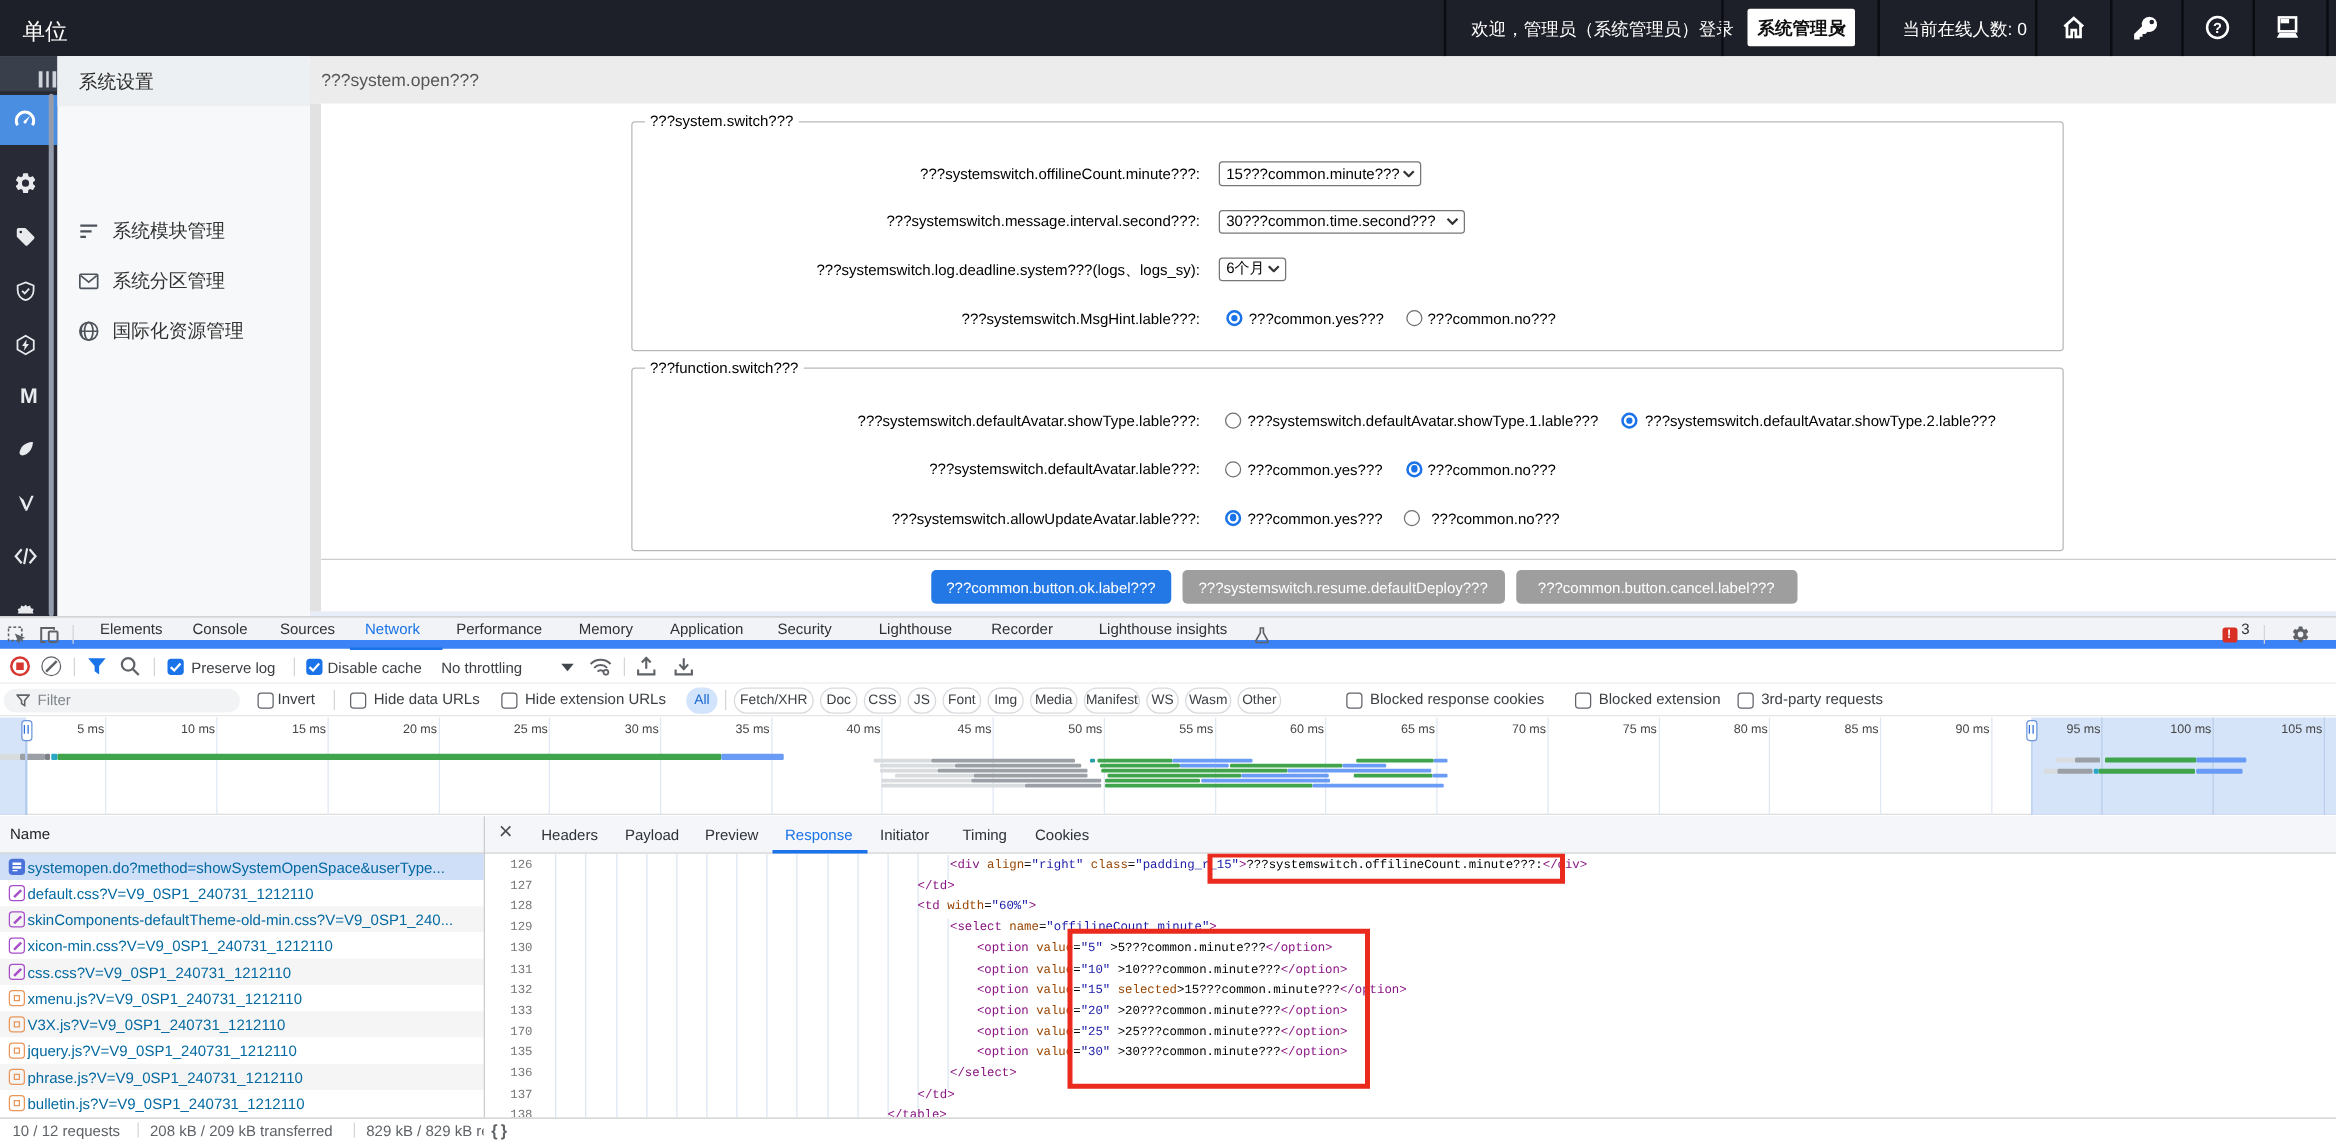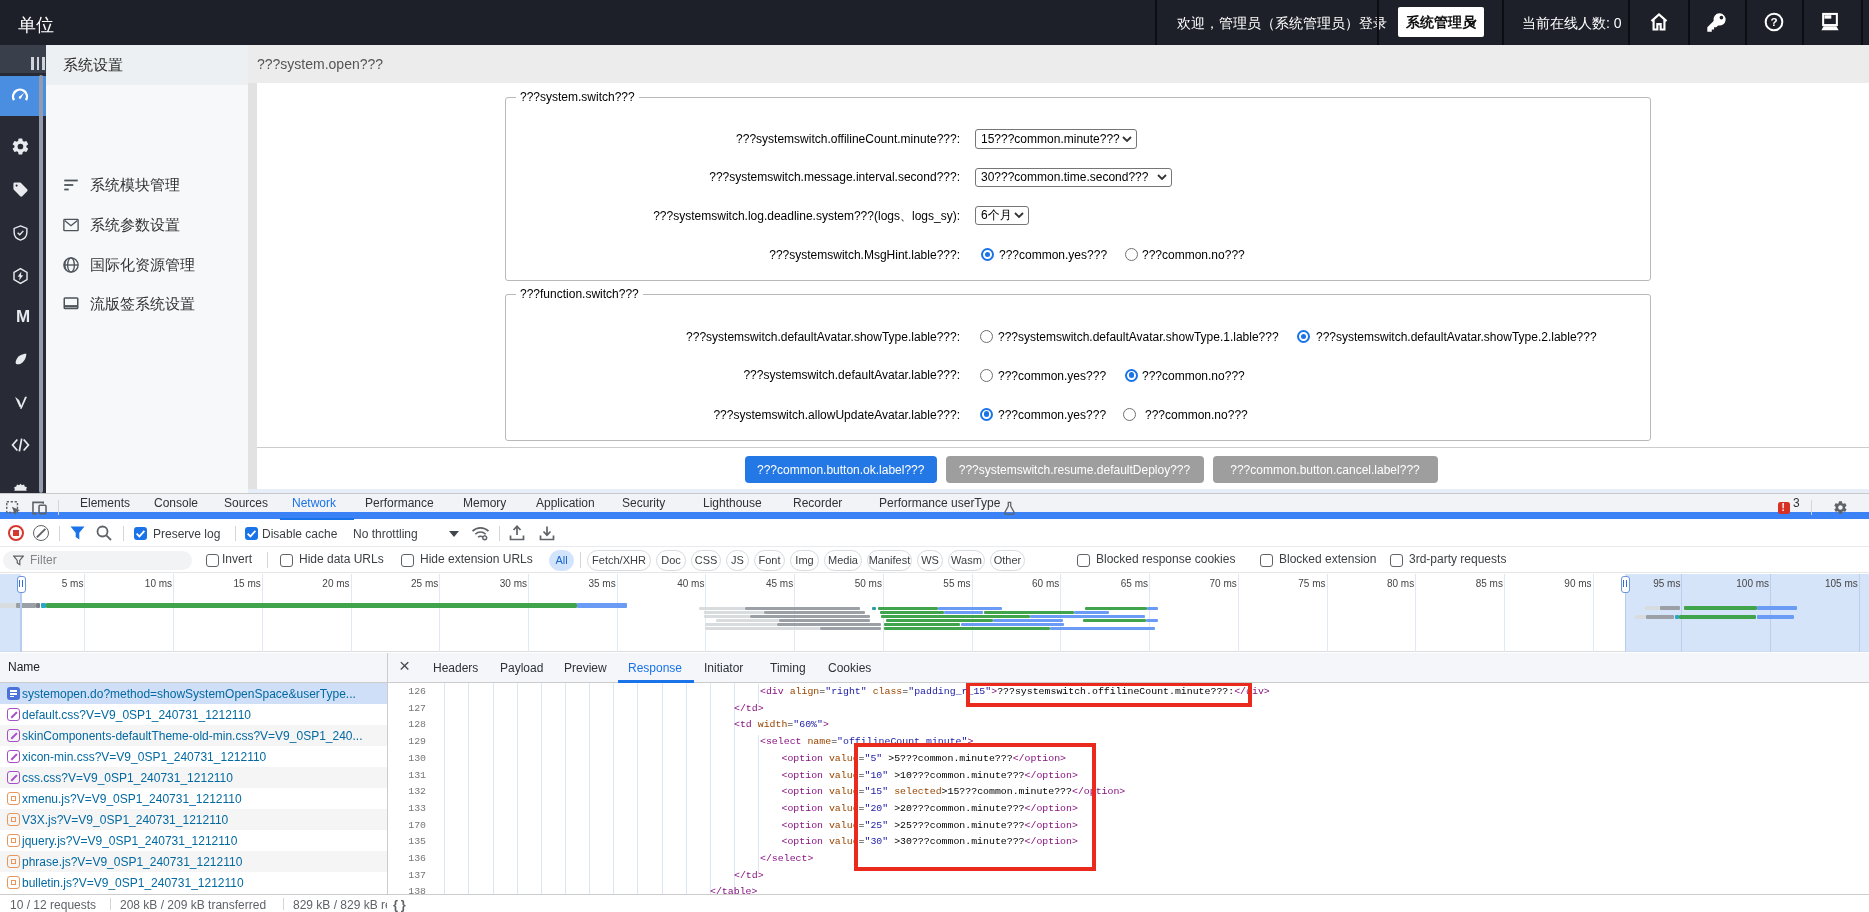--- a/index.html
+++ b/index.html
@@ -162,41 +162,32 @@
       </svg>
    <span class="t">系统模块管理</span>
  </div>
  <div class="mi" style="top:159.6px">
    <svg class="ic" viewBox="0 0 24 24">
         <g fill="none" stroke="#4d535b" stroke-width="1.8">
           <rect x="2.5" y="4.5" width="19" height="15" rx="1"></rect>
           <polyline points="3.5,6 12,13 20.5,6"></polyline>
         </g>
       </svg>
-   <span class="t">系统参数设置</span>
+   <span class="t">系统分区管理</span>
  </div>
  <div class="mi" style="top:199.5px">
    <svg class="ic" viewBox="0 0 24 24">
         <g fill="none" stroke="#4d535b" stroke-width="1.8">
           <circle cx="12" cy="12" r="9.5"></circle>
           <ellipse cx="12" cy="12" rx="4.5" ry="9.5"></ellipse>
           <line x1="2.5" y1="12" x2="21.5" y2="12"></line>
         </g>
         <path fill="#4d535b" d="M7 4 a9.5 9.5 0 0 0 0 16 A16 16 0 0 1 7 4z"></path>
       </svg>
    <span class="t">国际化资源管理</span>
- </div>
- <div class="mi" style="top:239.4px">
-   <svg class="ic" viewBox="0 0 24 24">
-        <g fill="none" stroke="#4d535b" stroke-width="2">
-          <rect x="3" y="4" width="18" height="14" rx="1"></rect>
-          <line x1="3" y1="15" x2="21" y2="15" stroke-width="3"></line>
-        </g>
-      </svg>
-   <span class="t">流版签系统设置</span>
  </div>
 </div>
 <div id="tabbar">
     <span style="position:absolute;left:9px;top:50%;transform:translateY(-50%)">???system.open???</span>
   </div>
 <div id="gstrip"></div>
 <div id="cwhite"></div>
 <div id="formlayer">
 
  <div class="fs" style="left:505px;top:97px;width:1146px;height:184px">
@@ -272,21 +263,21 @@
  <span class="dtab" style="left:80px">Elements</span>
  <span class="dtab" style="left:154px">Console</span>
  <span class="dtab" style="left:224px">Sources</span>
  <span class="dtab" style="left:292px;color:#1a73e8">Network</span>
  <span class="dtab" style="left:365px">Performance</span>
  <span class="dtab" style="left:463px">Memory</span>
  <span class="dtab" style="left:536px">Application</span>
  <span class="dtab" style="left:622px">Security</span>
  <span class="dtab" style="left:703px">Lighthouse</span>
  <span class="dtab" style="left:793px">Recorder</span>
- <span class="dtab" style="left:879px">Performance userType</span>
+ <span class="dtab" style="left:879px">Lighthouse insights</span>
  <svg style="position:absolute;left:1003px;top:7px" width="13" height="14" viewBox="0 0 14 15">
         <path fill="none" stroke="#5f6368" stroke-width="1.4" d="M5 1.5 H9 M5.7 1.5 V5.5 L1.8 12.5 A1.2 1.2 0 0 0 2.8 14 H11.2 A1.2 1.2 0 0 0 12.2 12.5 L8.3 5.5 V1.5"></path>
       </svg>
  <div style="position:absolute;left:280px;top:24px;width:74px;height:3px;background:#1a73e8"></div>
  <div style="position:absolute;left:1778px;top:7.5px;width:12px;height:12px;border-radius:2.5px;background:#d93025"></div>
  <div style="position:absolute;left:1781.5px;top:8px;color:#fff;font-size:10px;font-weight:bold">!</div>
  <span class="dtab" style="left:1793px">3</span>
  <div class="vsep" style="left:1811px;top:6px;height:15px"></div>
  <svg style="position:absolute;left:1833px;top:6px" width="15" height="15" viewBox="0 0 24 24">
         <path fill="#5f6368" d="M19.4 13c.04-.32.06-.66.06-1s-.02-.68-.07-1l2.1-1.65a.5.5 0 0 0 .12-.64l-2-3.46a.5.5 0 0 0-.61-.22l-2.49 1a7.3 7.3 0 0 0-1.73-1l-.38-2.65A.49.49 0 0 0 13.9 2h-4a.49.49 0 0 0-.49.42L9.03 5.07a7.68 7.68 0 0 0-1.73 1l-2.49-1a.49.49 0 0 0-.6.22l-2 3.46c-.13.22-.07.49.12.64L4.43 11c-.04.32-.07.66-.07 1s.02.68.07 1l-2.1 1.65a.5.5 0 0 0-.12.64l2 3.46c.12.22.39.3.61.22l2.49-1c.52.4 1.1.73 1.73 1l.38 2.65c.04.24.24.42.49.42h4c.25 0 .46-.18.49-.42l.38-2.65a7.68 7.68 0 0 0 1.73-1l2.49 1c.23.09.49 0 .61-.22l2-3.46a.5.5 0 0 0-.12-.64L19.4 13zM11.9 15.6a3.6 3.6 0 1 1 0-7.2 3.6 3.6 0 0 1 0 7.2z"></path>

